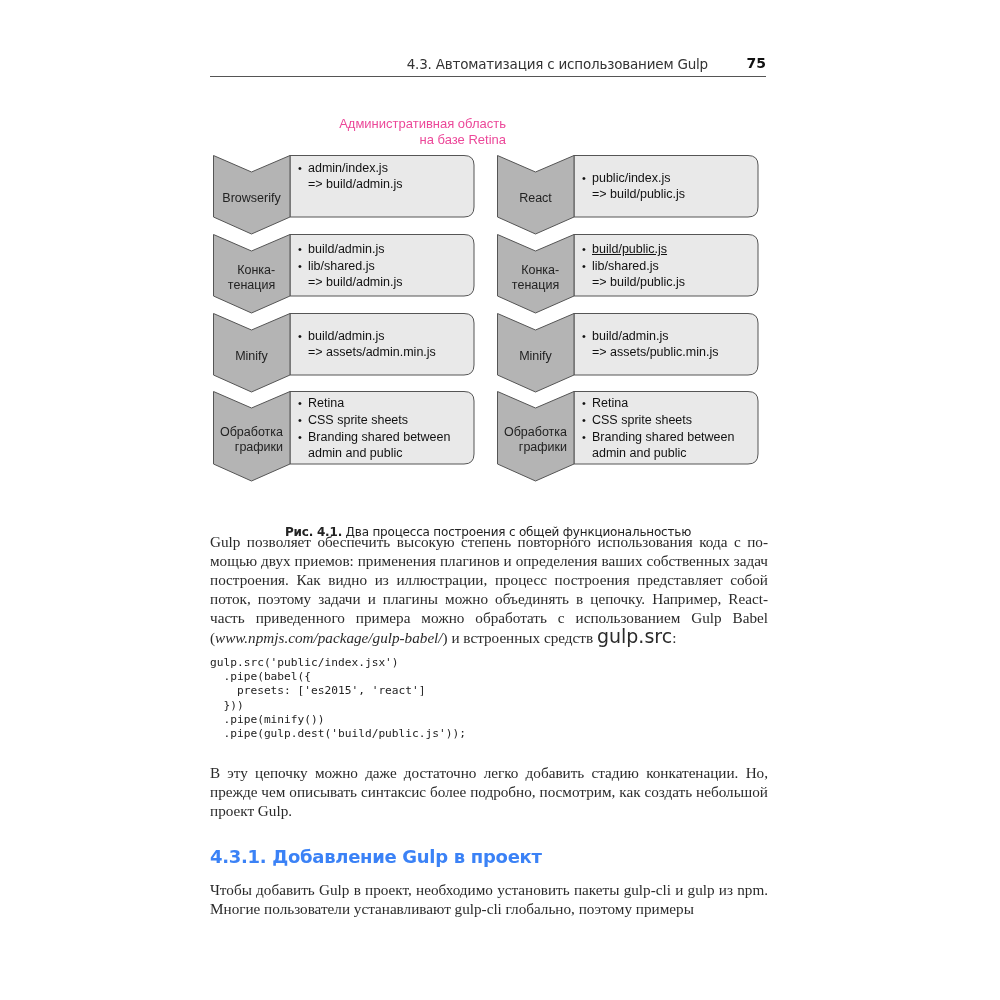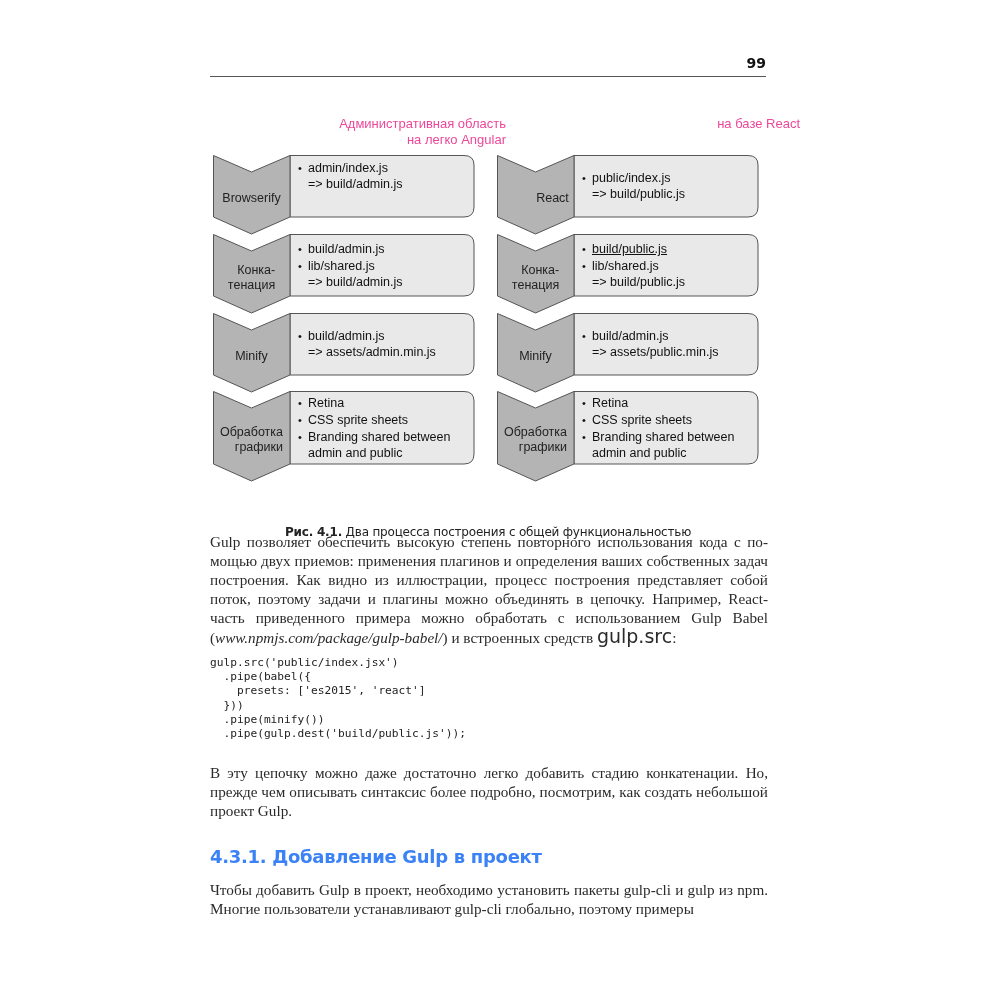--- a/index.html
+++ b/index.html
@@ -53,30 +53,30 @@
     .h3 {
       position: absolute; left: 210px; top: 846px; margin: 0;
       font-family: "DejaVu Sans", sans-serif; font-weight: bold; font-size: 18px; color: #3b82f6;
       letter-spacing: -0.3px;
     }
   </style>
 </head>
 <body>
 
 <div class="running-head">
-  <span class="pageno">99</span>
+  <span class="title">4.3. Автоматизация с использованием Gulp</span>
+  <span class="pageno">75</span>
 </div>
 
 <div class="diagram" id="diagram">
   <div class="col-title" style="left:246px; top:116px;">
     <div>Административная область</div>
-    <div>на легко Angular</div>
+    <div>на базе Retina</div>
   </div>
   <div class="col-title" style="left:540px; top:116px;">
-    <div>на базе React</div>
   </div>
 <div class="stage" style="left: 213px; top: 155px; width: 261px; height: 79px;">
       <svg width="263" height="81">
         <path d="M77,0.5 H251 Q261,0.5 261,10 V52 Q261,62 251,62 H77 Z" fill="#e9e9e9" stroke="#555555" stroke-width="1"></path>
         <path d="M0.5,0.5 L38.5,17 L77,0.5 L77,62 L38.5,79 L0.5,62 Z" fill="#b4b4b4" stroke="#555555" stroke-width="1"></path>
       </svg>
       <div class="chev-label" style="left: 0px; width: 77px; top: 15px; height: 57px; white-space: pre-line;">Browserify</div>
       <ul class="box-items" style="left: 85px; width: 170px; top: 5px;">
         <li style="white-space: pre-line;">admin/index.js
 =&gt; build/admin.js</li>
@@ -118,21 +118,21 @@
         <li style="white-space: pre-line;">CSS sprite sheets</li>
         <li style="white-space: pre-line;">Branding shared between
 admin and public</li>
       </ul>
     </div>
     <div class="stage" style="left: 497px; top: 155px; width: 261px; height: 79px;">
       <svg width="263" height="81">
         <path d="M77,0.5 H251 Q261,0.5 261,10 V52 Q261,62 251,62 H77 Z" fill="#e9e9e9" stroke="#555555" stroke-width="1"></path>
         <path d="M0.5,0.5 L38.5,17 L77,0.5 L77,62 L38.5,79 L0.5,62 Z" fill="#b4b4b4" stroke="#555555" stroke-width="1"></path>
       </svg>
-      <div class="chev-label" style="left: 0px; width: 77px; top: 15px; height: 57px; white-space: pre-line; margin-left: 17px;">React</div>
+      <div class="chev-label" style="left: 0px; width: 77px; top: 15px; height: 57px; white-space: pre-line;">React</div>
       <ul class="box-items" style="left: 85px; width: 170px; top: 15px;">
         <li style="white-space: pre-line;">public/index.js
 =&gt; build/public.js</li>
       </ul>
     </div>
     <div class="stage" style="left: 497px; top: 234px; width: 261px; height: 79px;">
       <svg width="263" height="81">
         <path d="M77,0.5 H251 Q261,0.5 261,10 V52 Q261,62 251,62 H77 Z" fill="#e9e9e9" stroke="#555555" stroke-width="1"></path>
         <path d="M0.5,0.5 L38.5,17 L77,0.5 L77,62 L38.5,79 L0.5,62 Z" fill="#b4b4b4" stroke="#555555" stroke-width="1"></path>
       </svg>

